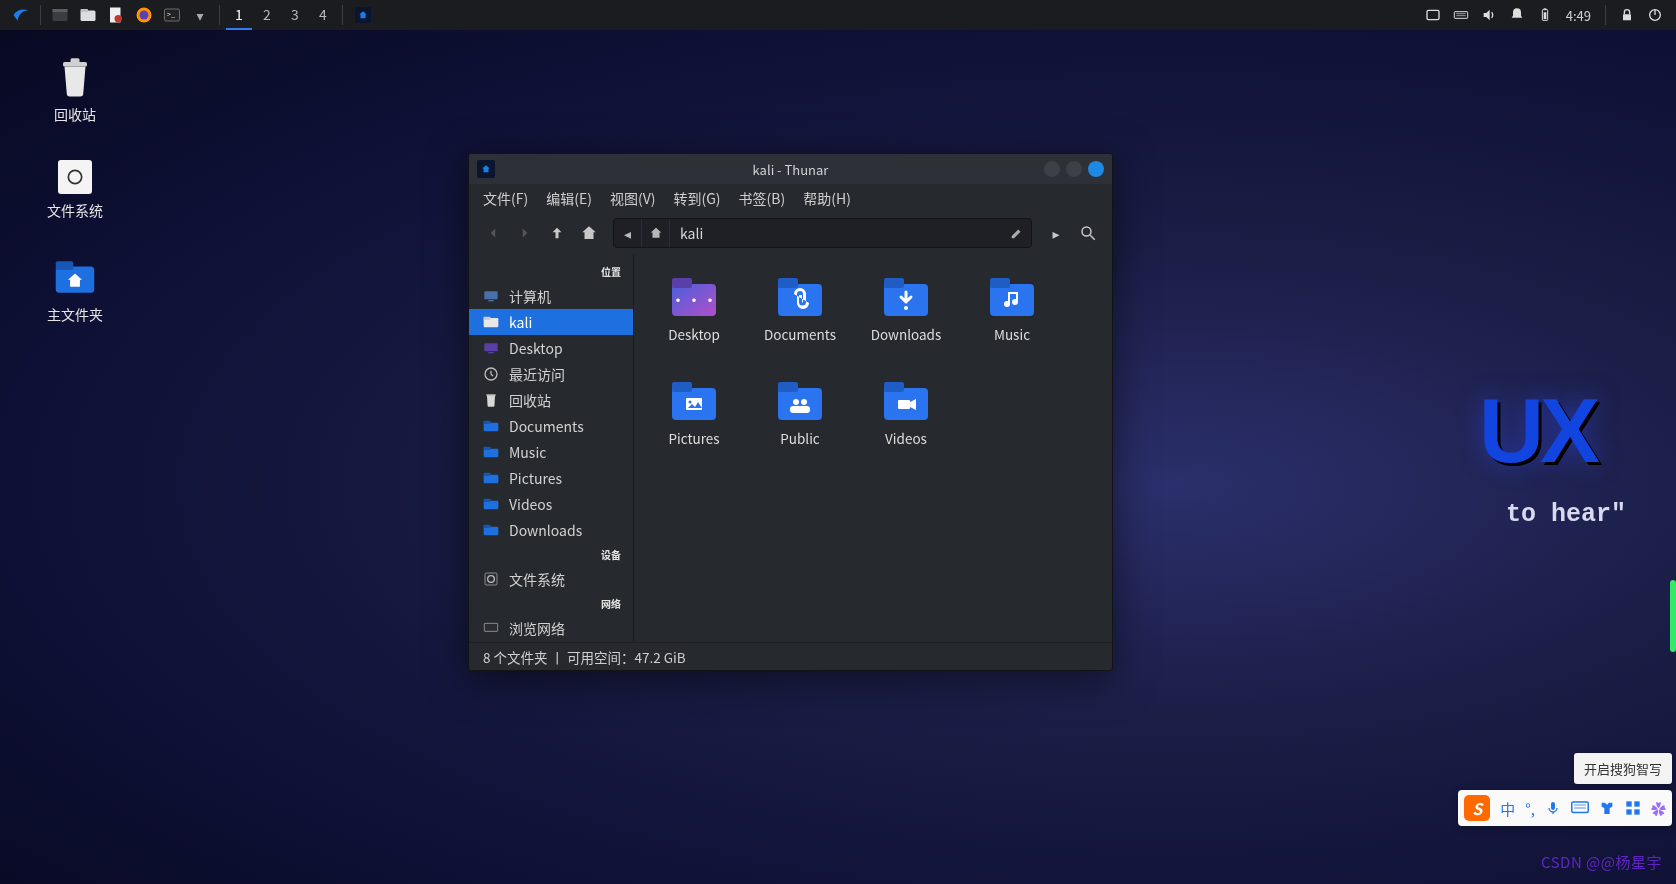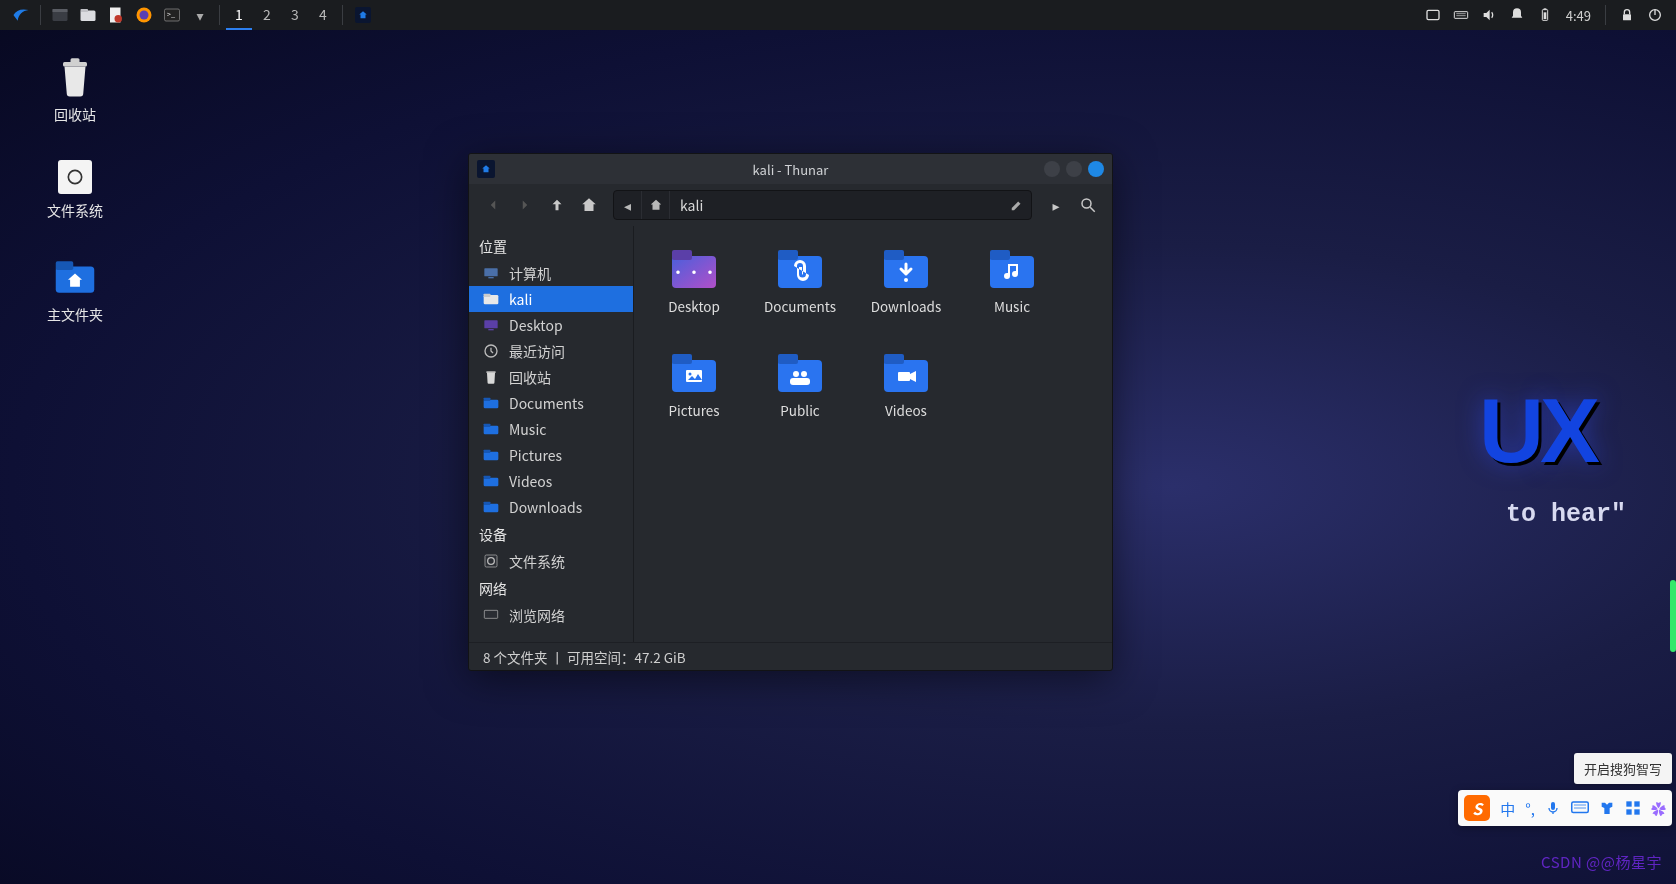--- a/index.html
+++ b/index.html
@@ -36,21 +36,21 @@
 .toolbar { height:42px; display:flex; align-items:center; gap:4px; padding:0 10px; }
 .tbtn { width:28px; height:28px; display:flex; align-items:center; justify-content:center; color:#c8c8c8; cursor:pointer; border-radius:3px; }
 .tbtn.disabled { color:#555; cursor:default; }
 .pathbar { flex:1; height:30px; background:#1e2025; border:1px solid #121316; border-radius:4px; margin:0 6px; display:flex; align-items:center; color:#d8d8d8; overflow:hidden; }
 .pathbar .pbtn { width:28px; height:28px; display:flex; align-items:center; justify-content:center; border-right:1px solid #2b2d33; cursor:pointer; color:#b8b8b8; }
 .pathbar .pseg { padding:0 10px; display:flex; align-items:center; gap:6px; font-size:14px; }
 .pathbar .pedit { margin-left:auto; width:28px; display:flex; justify-content:center; cursor:pointer; color:#aaa; }
 
 .body { flex:1; display:flex; min-height:0; }
 .sidebar { width:165px; background:#26292e; border-right:1px solid #1a1c20; padding:6px 0; overflow:auto; }
-.shead { padding:4px 12px 4px 10px; font-weight:400; color:#e6e6e6; font-size:14px; }
+.shead { padding:4px 12px 4px 10px; font-weight:700; color:#e6e6e6; font-size:10px;text-align:right; }
 .sitem { display:flex; align-items:center; gap:10px; padding:3px 12px 3px 14px; cursor:pointer; color:#d2d2d2; font-size:14px; }
 .sitem.selected { background:#1e6fe0; color:#fff; }
 .sitem .sic { width:16px; height:16px; display:flex; align-items:center; justify-content:center; font-size:11px; }
 
 .content { flex:1; background:#26292e; padding:18px 10px; display:flex; flex-wrap:wrap; align-content:flex-start; gap:8px 6px; overflow:auto; }
 .fitem { width:100px; height:96px; display:flex; flex-direction:column; align-items:center; gap:6px; cursor:pointer; color:#dedede; font-size:13.5px; border-radius:4px; padding-top:4px; }
 .fldr { width:54px; height:42px; border-radius:4px; display:flex; align-items:center; justify-content:center; }
 
 .statusbar { height:28px; display:flex; align-items:center; padding:0 14px; color:#cfcfcf; font-size:13.5px; border-top:1px solid #1d1f24; }
 
@@ -223,20 +223,28 @@
         </svg>
       </div>
     <span class="ttl">kali - Thunar</span>
     <div class="wbtns">
       <div class="wbtn"></div>
       <div class="wbtn"></div>
       <div class="wbtn close"></div>
     </div>
   </div>
 
+  <div class="menubar">
+    <span>文件(F)</span>
+    <span>编辑(E)</span>
+    <span>视图(V)</span>
+    <span>转到(G)</span>
+    <span>书签(B)</span>
+    <span>帮助(H)</span>
+  </div>
 
   <div class="toolbar">
     <div class="tbtn disabled">
         <svg width="18" height="18" viewBox="0 0 24 24">
           <path fill="currentColor" d="M15 6l-6 6 6 6z"></path>
         </svg>
       </div>
     <div class="tbtn disabled">
         <svg width="18" height="18" viewBox="0 0 24 24">
           <path fill="currentColor" d="M9 6l6 6-6 6z"></path>

